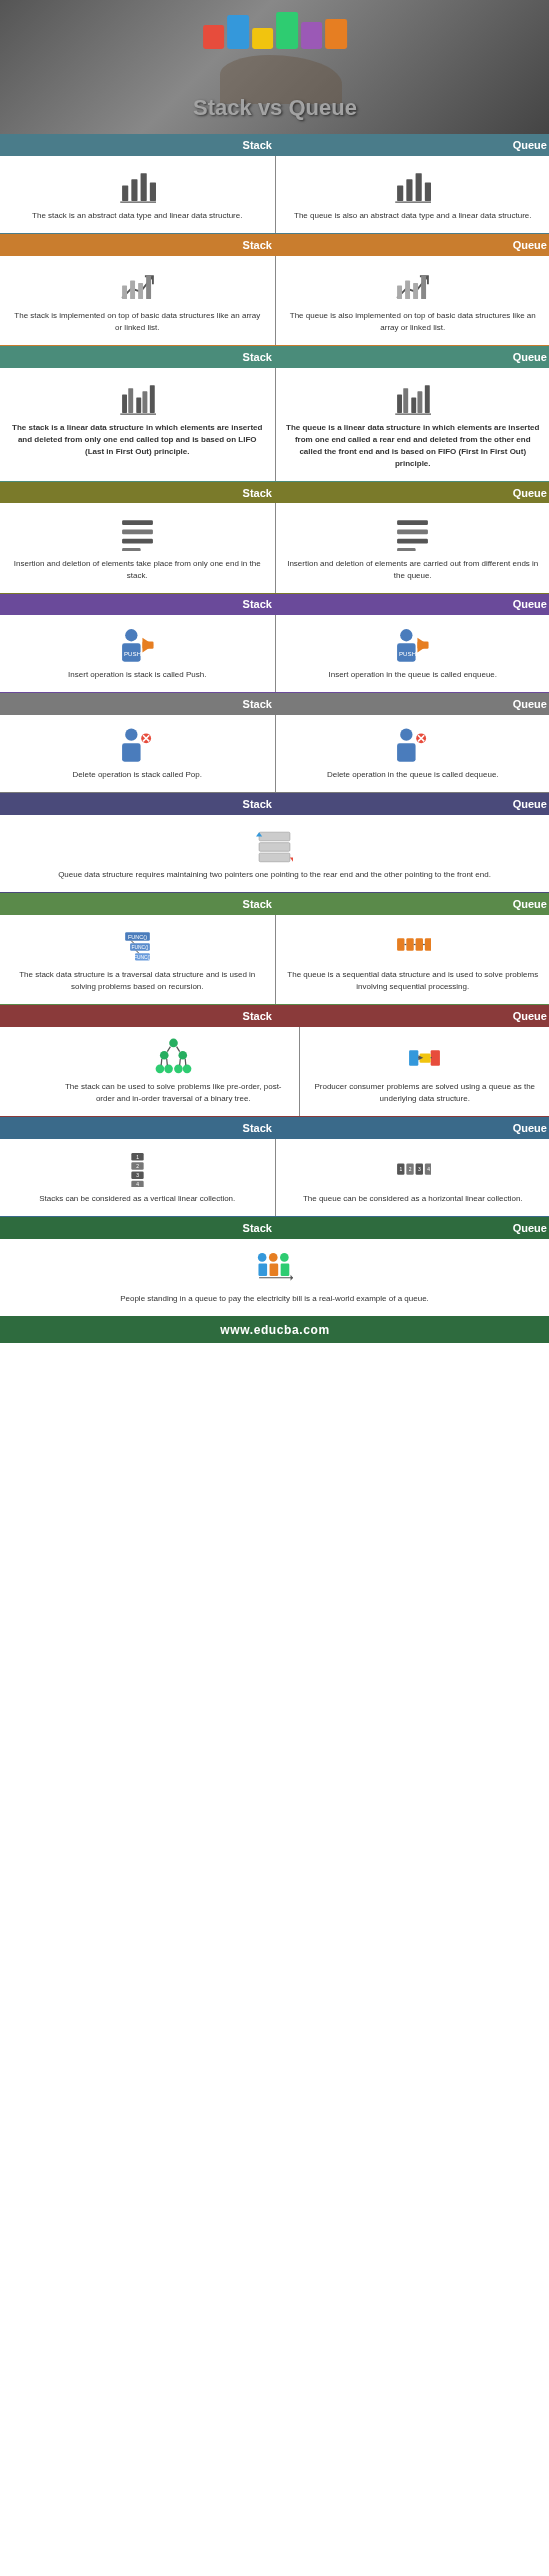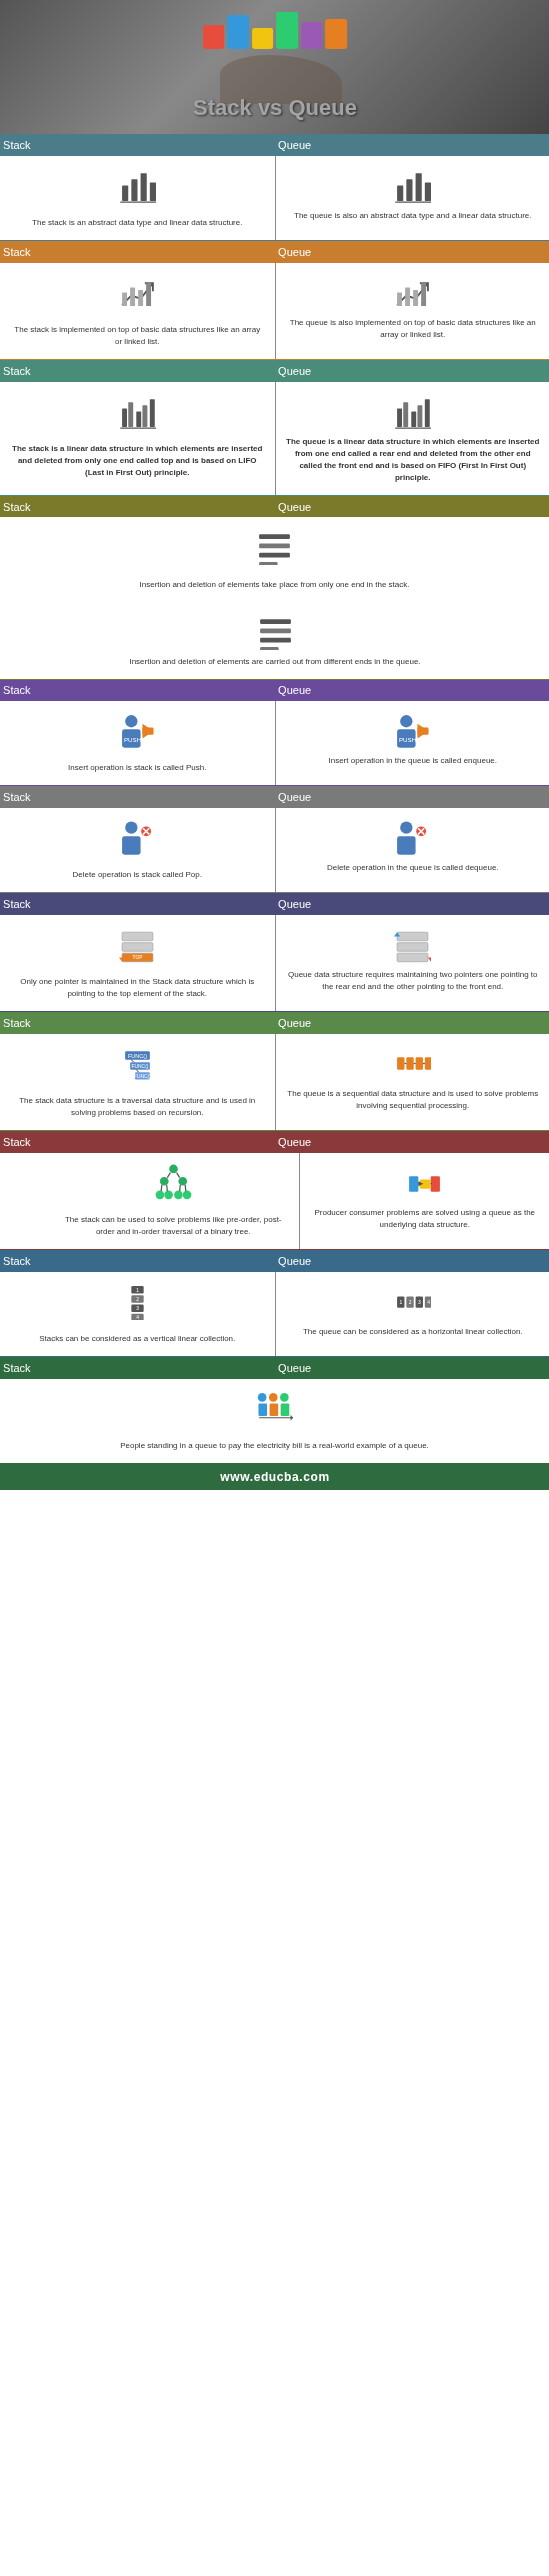--- a/index.html
+++ b/index.html
@@ -43,21 +43,20 @@
       flex: 1;
       padding: 11px 9.8px;
       background: #fff;
       display: flex;
       flex-direction: column;
       align-items: center;
       text-align: center;
     }
     .cell:first-child {
       border-right: 1.8px solid #888;
-      gap: 7px;
     }
 
     .icon-area {
       margin-bottom: 6.1px;
       display: flex;
       justify-content: center;
       align-items: center;
     }
     .cell-text {
       font-size: 8px;
@@ -71,24 +70,24 @@
       color: #fff;
       text-align: center;
       padding: 6.1px;
       font-size: 12px;
       font-weight: bold;
       letter-spacing: 0.6px;
     }
 
     .section-label {
       flex: 1;
-      text-align: left;
+      text-align: right;
       padding: 4.9px 3.1px;
       font-size: 11px;
-      font-weight: normal;
+      font-weight: bold;
       color: #fff;
     }
   </style>
 </head>
 <body>
 
 <div class="header">
   <div class="header-img-placeholder">
 
     <div style="position:absolute;top:12.2px;left:50%;transform:translateX(-50%);display:flex;gap:3.1px;align-items:flex-end;">
@@ -204,21 +203,21 @@
           </div>
           <div class="cell-text">The queue is a linear data structure in which elements are inserted from one end called a rear end and deleted from the other end called the front end and is based on FIFO (First In First Out) principle.</div>
         </div>
       </div>
     </div>
     <div style="width: 100%;">
       <div style="display: flex; width: 100%; background: rgb(122, 122, 42);">
         <div class="section-label">Stack</div>
         <div class="section-label">Queue</div>
       </div>
-      <div style="display: flex; width: 100%; border-bottom: 1.2px solid rgb(122, 122, 42); flex-direction: column;">
+      <div style="display: flex; width: 100%; border-bottom: 1.2px solid rgb(122, 122, 42);">
         <div class="cell">
           <div class="icon-area">
             <svg width="37" height="37" viewBox="0 0 60 60" xmlns="http://www.w3.org/2000/svg">
       <rect x="5" y="10" width="50" height="8" fill="#555" rx="2"></rect>
       <rect x="5" y="25" width="50" height="8" fill="#777" rx="2"></rect>
       <rect x="5" y="40" width="50" height="8" fill="#555" rx="2"></rect>
       <rect x="5" y="55" width="30" height="8" fill="#777" rx="2"></rect>
     </svg>
           </div>
           <div class="cell-text">Insertion and deletion of elements take place from only one end in the stack.</div>
@@ -299,32 +298,20 @@
           <div class="cell-text">Delete operation in the queue is called dequeue.</div>
         </div>
       </div>
     </div>
     <div style="width: 100%;">
       <div style="display: flex; width: 100%; background: rgb(74, 74, 122);">
         <div class="section-label">Stack</div>
         <div class="section-label">Queue</div>
       </div>
       <div style="display: flex; width: 100%; border-bottom: 1.2px solid rgb(74, 74, 122);">
-        <div class="cell">
-          <div class="icon-area">
-            <svg width="37" height="37" viewBox="0 0 60 60" xmlns="http://www.w3.org/2000/svg">
-      <rect x="5" y="10" width="50" height="14" fill="#ccc" rx="2" stroke="#999" stroke-width="1"></rect>
-      <rect x="5" y="27" width="50" height="14" fill="#ccc" rx="2" stroke="#999" stroke-width="1"></rect>
-      <rect x="5" y="44" width="50" height="14" fill="#e67e22" rx="2" stroke="#999" stroke-width="1"></rect>
-      <polygon points="0,51 10,51 5,58" fill="#e67e22"></polygon>
-      <text x="30" y="54" font-size="8" fill="white" text-anchor="middle">TOP</text>
-    </svg>
-          </div>
-          <div class="cell-text">Only one pointer is maintained in the Stack data structure which is pointing to the top element of the stack.</div>
-        </div>
         <div class="cell">
           <div class="icon-area">
             <svg width="37" height="37" viewBox="0 0 60 60" xmlns="http://www.w3.org/2000/svg">
       <rect x="5" y="10" width="50" height="14" fill="#ccc" rx="2" stroke="#999" stroke-width="1"></rect>
       <rect x="5" y="27" width="50" height="14" fill="#ccc" rx="2" stroke="#999" stroke-width="1"></rect>
       <rect x="5" y="44" width="50" height="14" fill="#ccc" rx="2" stroke="#999" stroke-width="1"></rect>
       <polygon points="0,17 10,17 5,10" fill="#3498db"></polygon>
       <polygon points="55,51 65,51 60,58" fill="#e74c3c"></polygon>
     </svg>
           </div>

